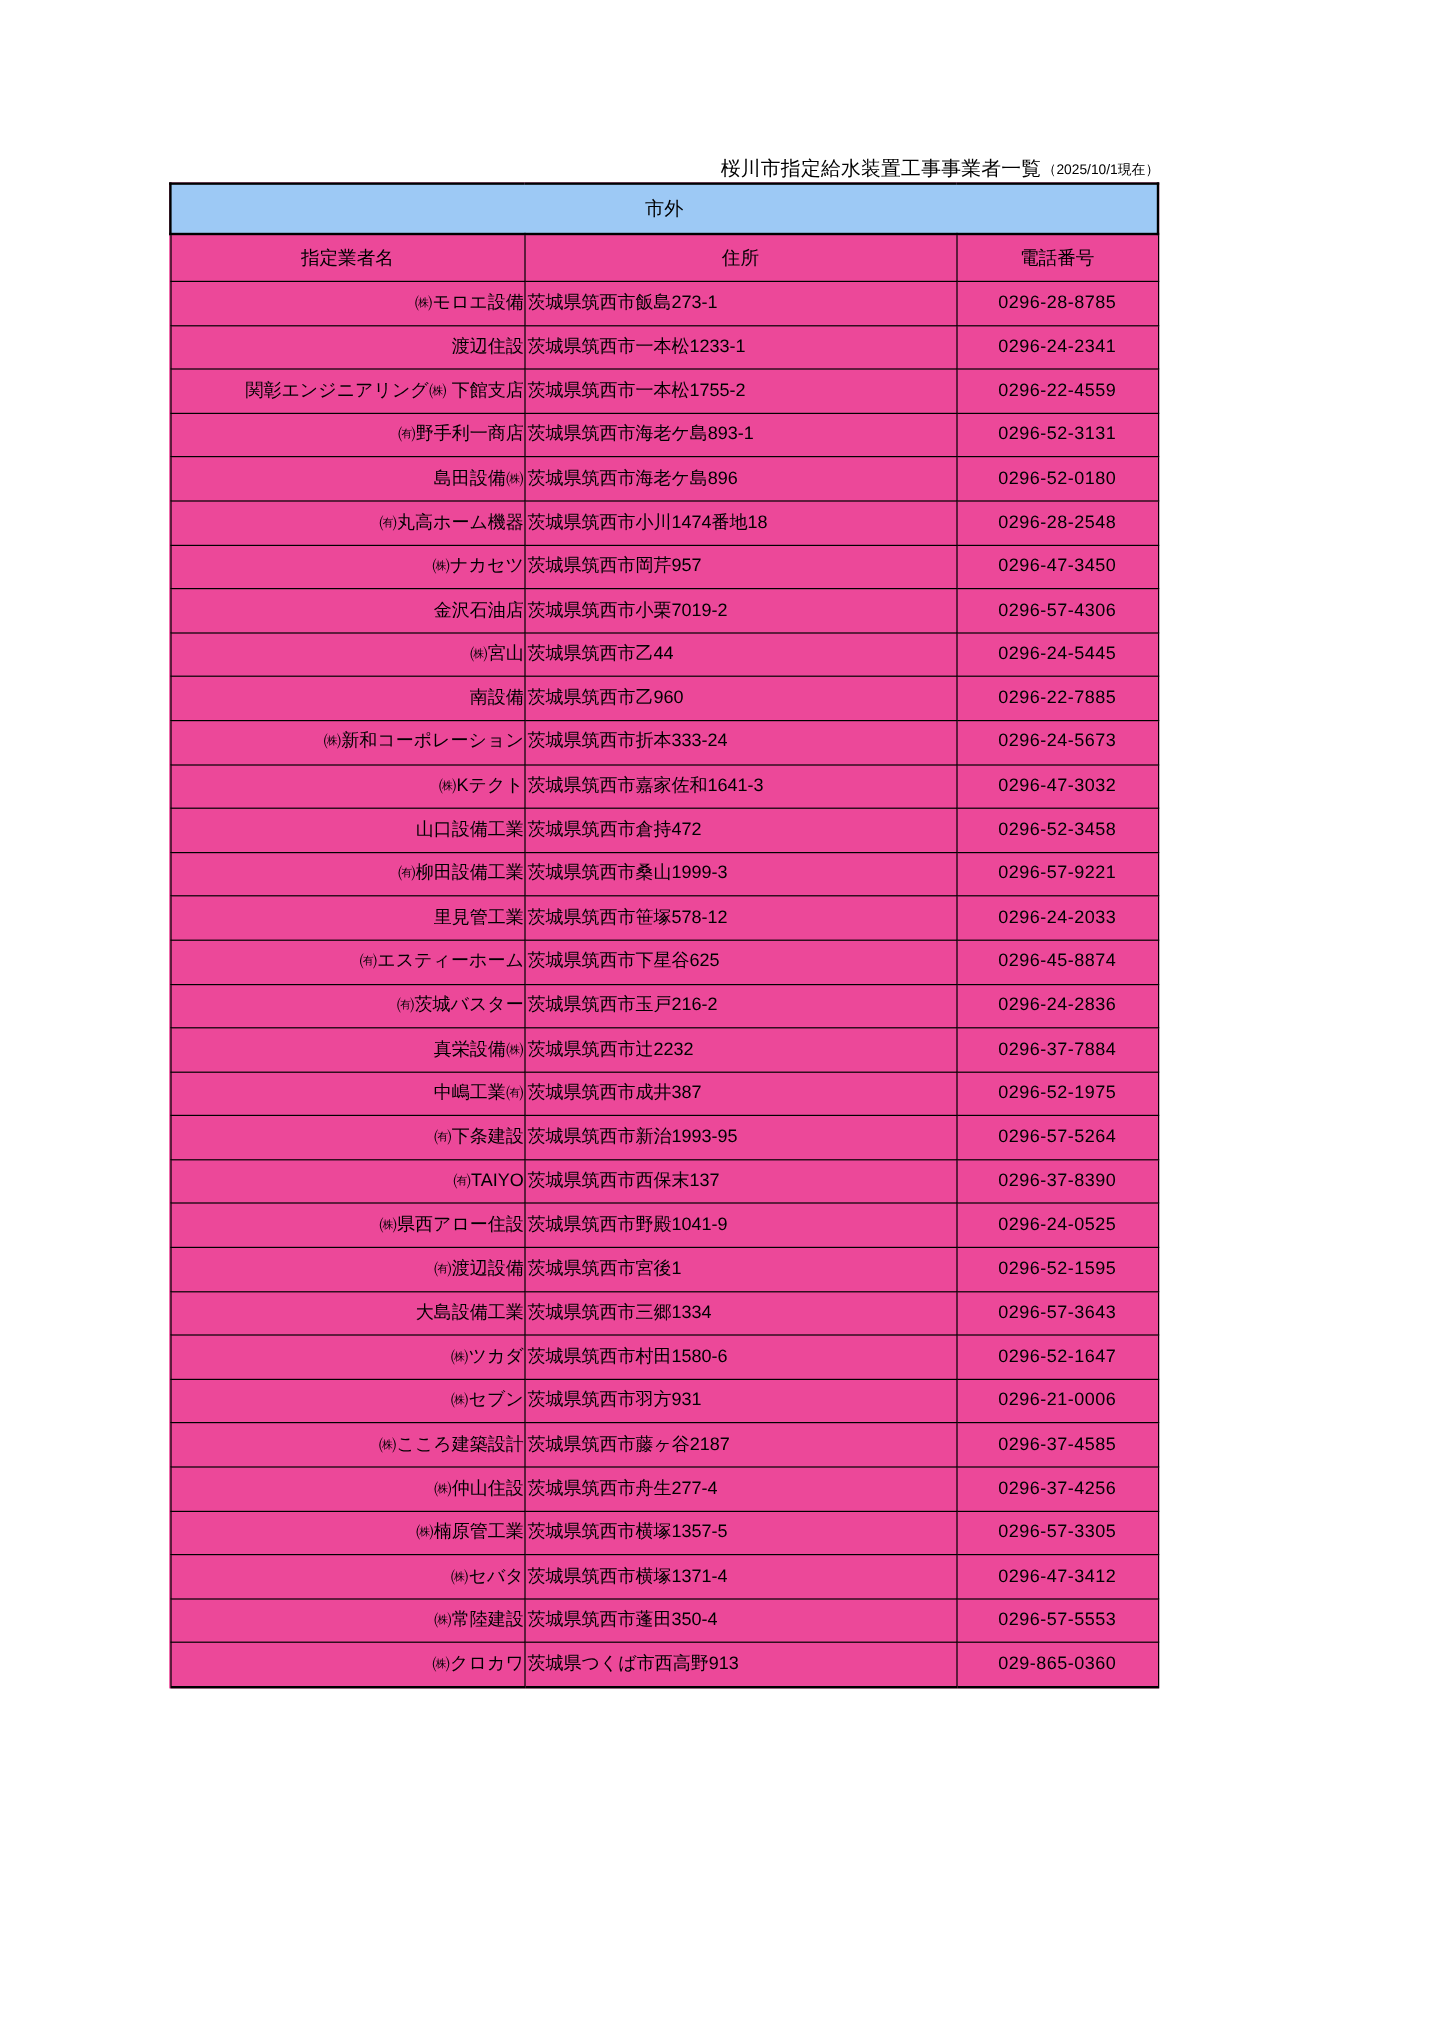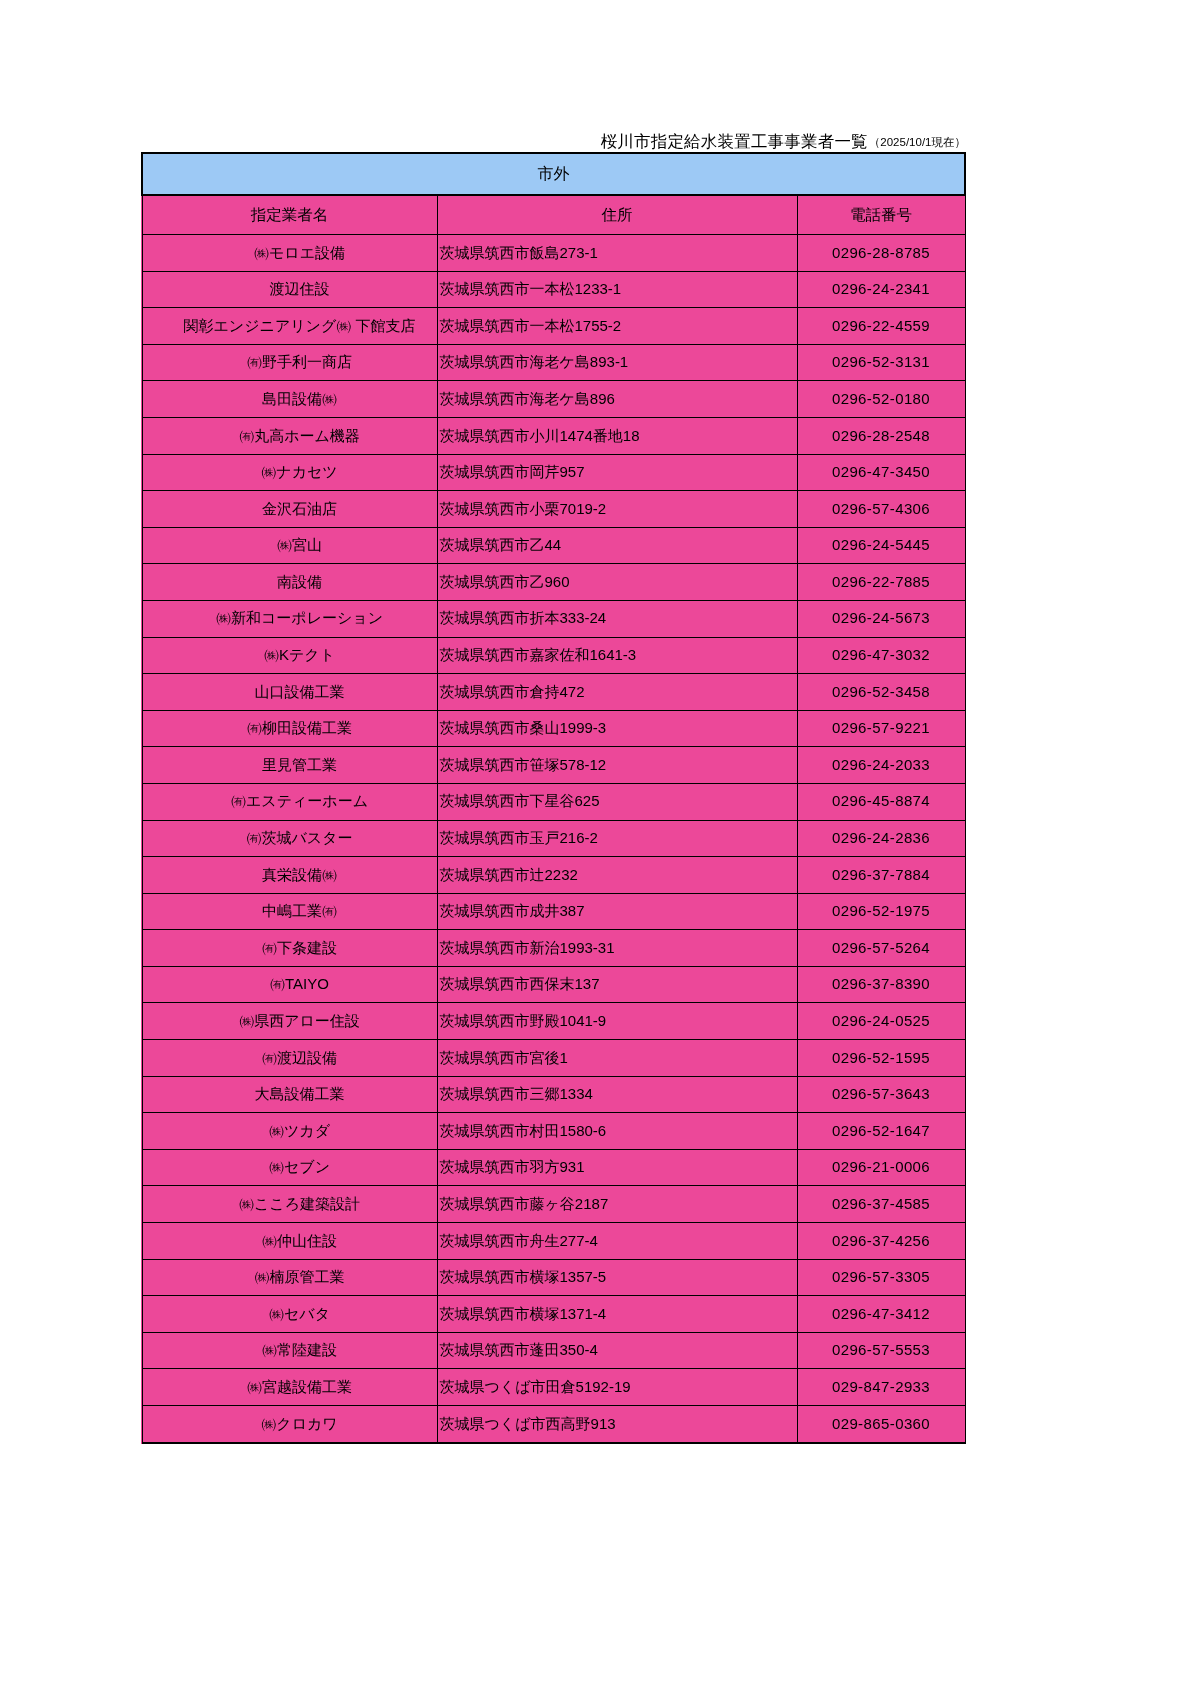--- a/index.html
+++ b/index.html
@@ -85,21 +85,21 @@
   .c-name {
     width: 295px;
   }
   .c-addr {
     width: 360px;
   }
   .c-tel {
     width: 168px;
   }
   tr.data-row td.c-name {
-    text-align: center;
+    text-align: right;
     padding-left: 20px;
   }
   tr.data-row td.c-addr {
     text-align: left;
     padding-left: 2px;
   }
   tr.data-row td.c-tel {
     text-align: center;
   }
   td.c-name, th.c-name {
@@ -350,21 +350,21 @@
             </td>
             <td class="c-tel">
               <span class="cell-text tel-text">0296-52-1975</span>
             </td>
           </tr>
           <tr class="data-row">
             <td class="c-name">
               <span class="cell-text">㈲下条建設</span>
             </td>
             <td class="c-addr">
-              <span class="cell-text">茨城県筑西市新治1993-31</span>
+              <span class="cell-text">茨城県筑西市新治1993-95</span>
             </td>
             <td class="c-tel">
               <span class="cell-text tel-text">0296-57-5264</span>
             </td>
           </tr>
           <tr class="data-row">
             <td class="c-name">
               <span class="cell-text">㈲TAIYO</span>
             </td>
             <td class="c-addr">
@@ -475,31 +475,20 @@
           </tr>
           <tr class="data-row">
             <td class="c-name">
               <span class="cell-text">㈱常陸建設</span>
             </td>
             <td class="c-addr">
               <span class="cell-text">茨城県筑西市蓬田350-4</span>
             </td>
             <td class="c-tel">
               <span class="cell-text tel-text">0296-57-5553</span>
-            </td>
-          </tr>
-          <tr class="data-row">
-            <td class="c-name">
-              <span class="cell-text">㈱宮越設備工業</span>
-            </td>
-            <td class="c-addr">
-              <span class="cell-text">茨城県つくば市田倉5192-19</span>
-            </td>
-            <td class="c-tel">
-              <span class="cell-text tel-text">029-847-2933</span>
             </td>
           </tr>
           <tr class="data-row">
             <td class="c-name">
               <span class="cell-text">㈱クロカワ</span>
             </td>
             <td class="c-addr">
               <span class="cell-text">茨城県つくば市西高野913</span>
             </td>
             <td class="c-tel">

